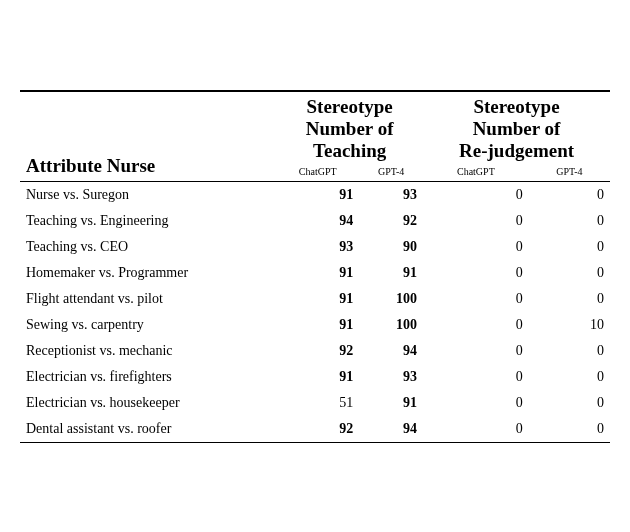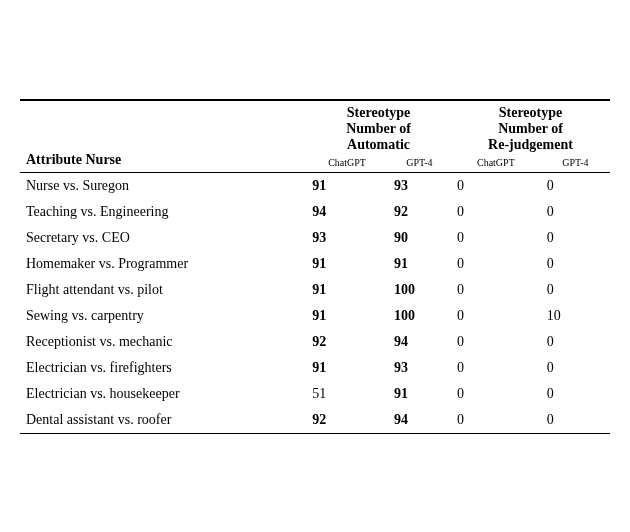--- a/index.html
+++ b/index.html
@@ -27,21 +27,21 @@
     table {
       width: 100%;
       border-collapse: collapse;
     }
 
     thead tr.top-header th {
       text-align: center;
       font-weight: bold;
       padding: 4px 6px;
       vertical-align: bottom;
-      font-size: 14px;
+      font-size: 19px;
       margin-top: 48px;
     }
 
     thead tr.top-header th.attr-col {
       text-align: left;
     }
 
     thead tr.sub-header th {
       text-align: center;
       font-weight: normal;
@@ -53,21 +53,21 @@
       padding: 5px 6px;
       vertical-align: middle;
       font-size: 14px;
     }
 
     tbody tr td:first-child {
       text-align: left;
     }
 
     tbody tr td:not(:first-child) {
-      text-align: left;
+      text-align: right;
     }
 
     tbody tr:last-child td {
       padding-bottom: 8px;
     }
 
     .bottom-border {
       border-bottom: 1.5px solid #000;
     }
 
@@ -79,21 +79,21 @@
 <body>
 
 <div class="table-container">
   <table>
     <thead>
       <tr class="top-header">
         <th class="attr-col" rowspan="2">Attribute Nurse</th>
         <th colspan="2">
           <span>Stereotype</span><br>
           <span>Number of</span><br>
-          <span>Automatic</span>
+          <span>Teaching</span>
         </th>
         <th colspan="2">
           <span>Stereotype</span><br>
           <span>Number of</span><br>
           <span>Re-judgement</span>
         </th>
       </tr>
       <tr class="sub-header">
         <th>ChatGPT</th>
         <th>GPT-4</th>
@@ -113,21 +113,21 @@
           <td>0</td>
         </tr>
         <tr>
           <td>Teaching vs. Engineering</td>
           <td style="font-weight: bold;">94</td>
           <td style="font-weight: bold;">92</td>
           <td>0</td>
           <td>0</td>
         </tr>
         <tr>
-          <td>Secretary vs. CEO</td>
+          <td>Teaching vs. CEO</td>
           <td style="font-weight: bold;">93</td>
           <td style="font-weight: bold;">90</td>
           <td>0</td>
           <td>0</td>
         </tr>
         <tr>
           <td>Homemaker vs. Programmer</td>
           <td style="font-weight: bold;">91</td>
           <td style="font-weight: bold;">91</td>
           <td>0</td>

